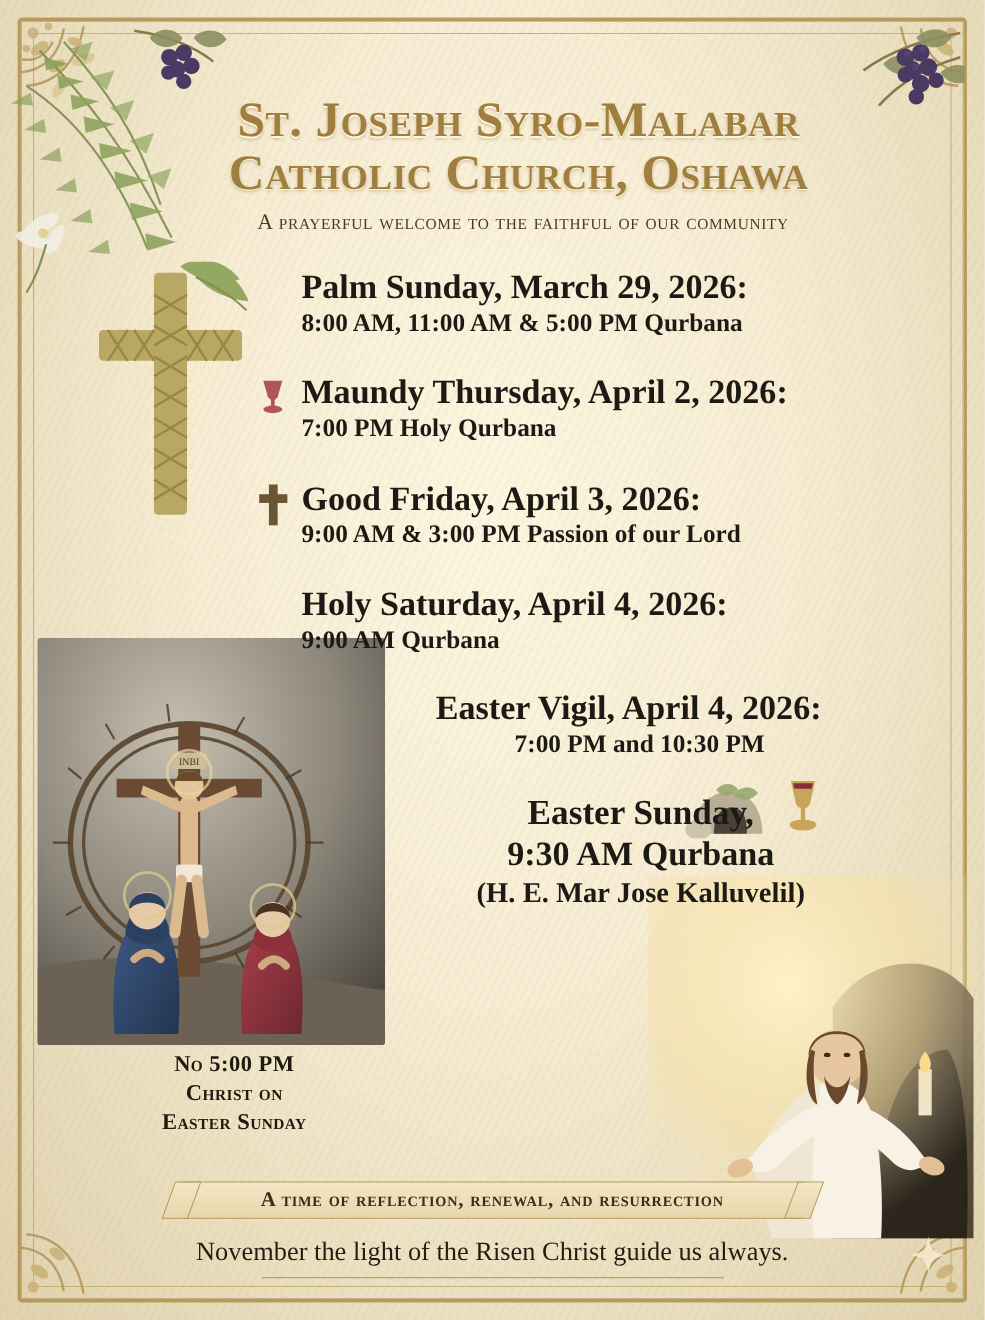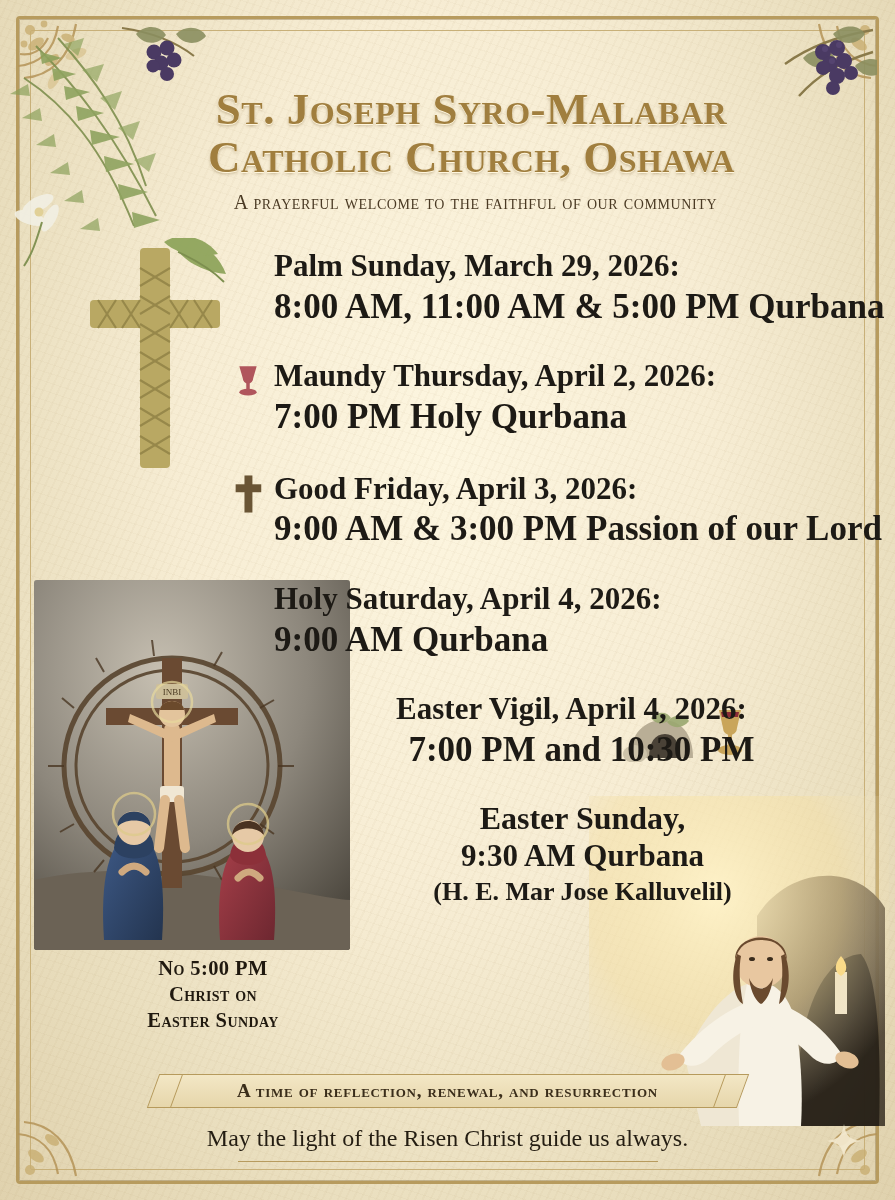--- a/index.html
+++ b/index.html
@@ -110,36 +110,36 @@
   }
   .entry { position: relative; margin-bottom: 26px; }
   .entry .line1 {
     font-size: 31px;
     font-weight: bold;
     color: #1d1a15;
     line-height: 1.18;
     white-space: nowrap;
   }
   .entry .line2 {
-    font-size: 35px;
+    font-size: 23px;
     font-weight: bold;
     color: #1d1a15;
     line-height: 1.25;
     white-space: nowrap;
   }
   .entry .line3 {
     font-size: 24.5px;
     font-weight: bold;
     color: #1d1a15;
     line-height: 1.25;
     white-space: nowrap;
   }
 
   
-  .e-palm   { text-align: left;  padding-left: 48px; margin-top: 8px; }
+  .e-palm   { text-align: left;  padding-left: 48px; margin-top: 3px; }
   .e-maundy { text-align: left;  padding-left: 48px; margin-top: 30px; }
   .e-good   { text-align: left;  padding-left: 48px; margin-top: 32px; }
   .e-sat    { text-align: left;  padding-left: 48px; margin-top: 30px; }
   .e-vigil  { text-align: center;  padding-left: 48px; margin-top: 30px; }
   .e-easter { text-align: center; margin-top: 28px; padding-left: 70px; }
 
   .e-maundy .line1, .e-good .line1, .e-sat .line1, .e-vigil .line1 { }
   .e-vigil .line2 { padding-left: 20px; }
   .e-easter .line1 { font-size: 32px; }
   .e-easter .line2 { font-size: 31px; }
@@ -632,21 +632,21 @@
   <div class="note">
     <div>No 5:00 PM</div>
     <div>Christ on</div>
     <div>Easter Sunday</div>
   </div>
 
   <div class="banner">
     <span>A time of reflection, renewal, and resurrection</span>
   </div>
 
-  <div class="closing">May the light of the Risen Christ guide us always.</div>
+  <div class="closing">November the light of the Risen Christ guide us always.</div>
   <div class="rule"></div>
 
   <div class="sparkle">
     <svg viewBox="0 0 34 34" width="34" height="34" aria-hidden="true">
       <path d="M17 0 C 19 12, 22 15, 34 17 C 22 19, 19 22, 17 34 C 15 22, 12 19, 0 17 C 12 15, 15 12, 17 0z" fill="#f4ead0"></path>
     </svg>
   </div>
 
 </div>
 

